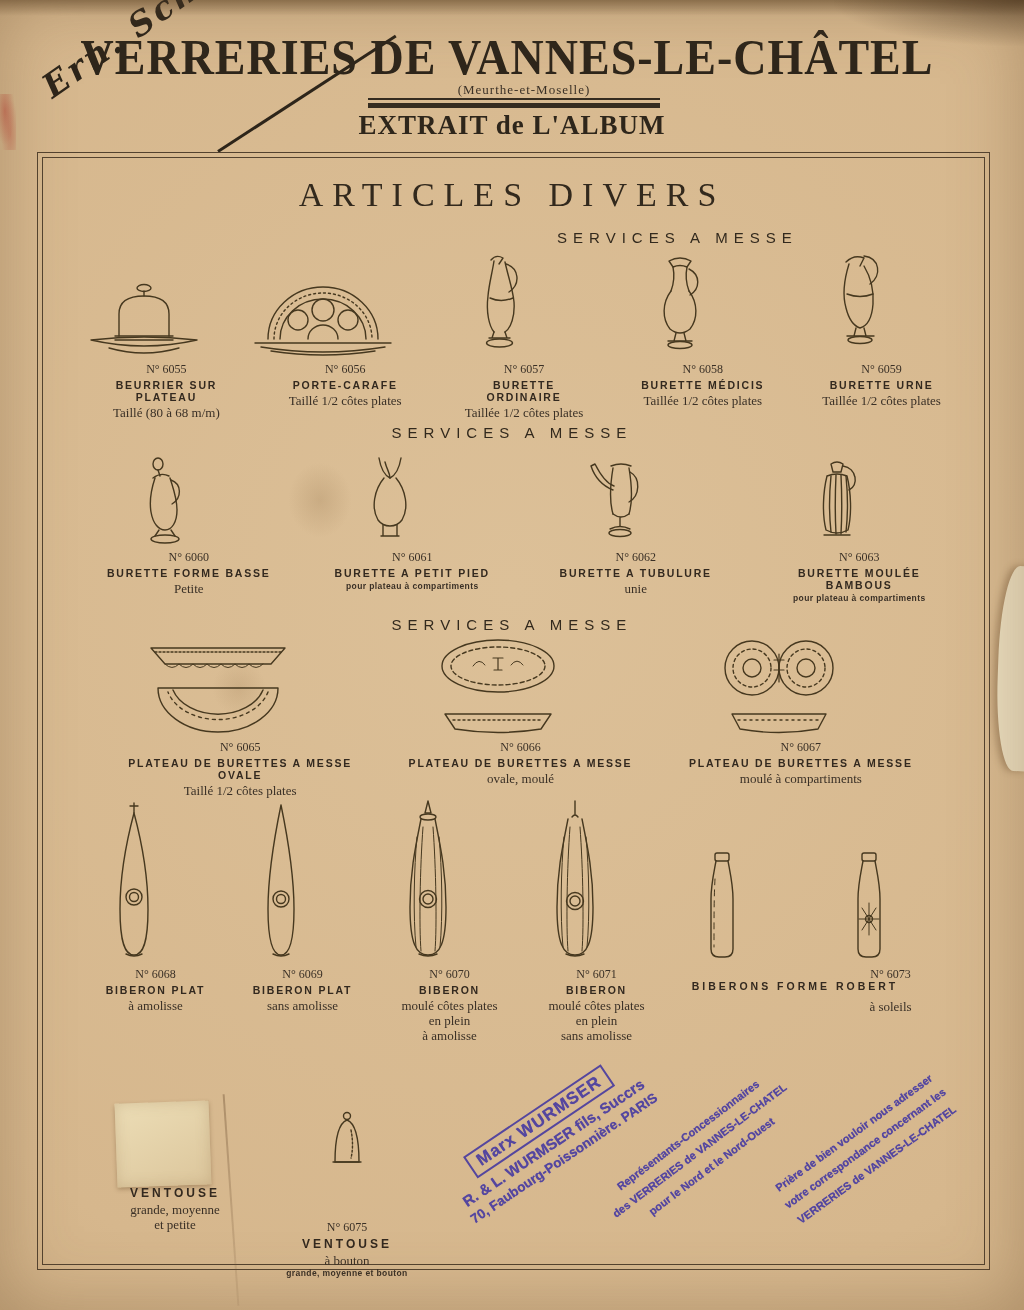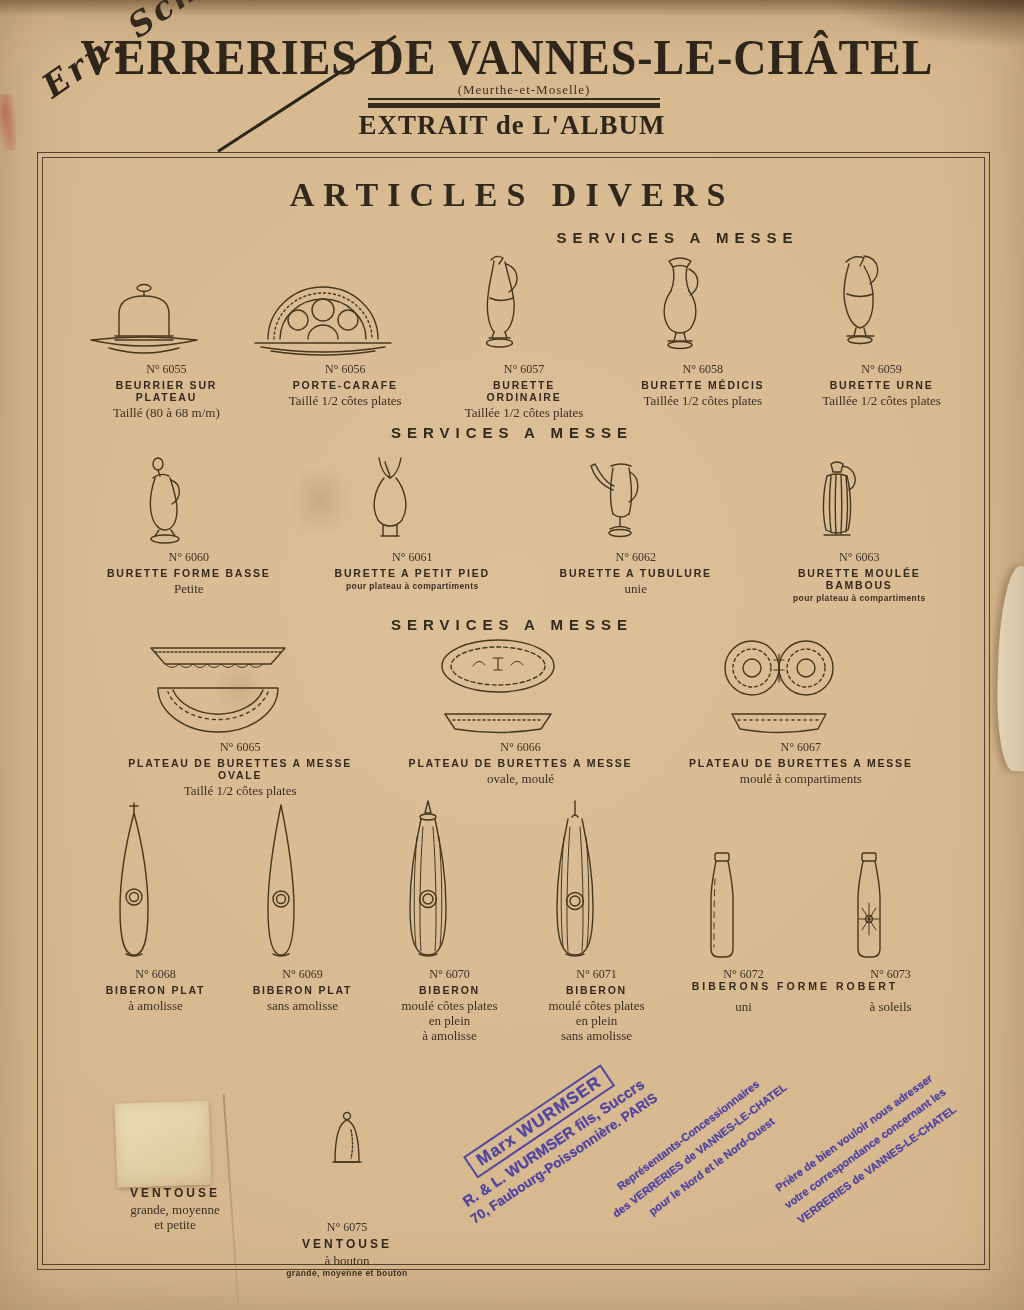--- a/index.html
+++ b/index.html
@@ -36,24 +36,24 @@
   .main-title{position:absolute;left:0;right:10px;top:30px;text-align:center;font-weight:bold;
     font-size:46px;letter-spacing:1px;color:#2e261b;transform:scaleY(1.12);}
   .region{position:absolute;left:0;right:0;top:82px;text-align:center;font-size:13px;letter-spacing:1px;padding-left:24px;}
   .title-rule{position:absolute;left:368px;top:98px;width:292px;height:3px;
     border-top:2px solid #352c20;border-bottom:5px solid #352c20;}
   .album{position:absolute;left:0;right:0;top:110px;text-align:center;font-weight:bold;
     font-size:27px;letter-spacing:1px;color:#2e261b;}
   
   .frame{position:absolute;left:37px;top:152px;width:951px;height:1116px;border:1px solid #53422f;}
   .frame-inner{position:absolute;inset:4px;border:1px solid #53422f;}
-  .articles-title{position:absolute;left:0;right:0;top:176px;text-align:center;font-weight:bold;
+  .articles-title{position:absolute;left:0;right:0;top:176px;text-align:center;font-weight:normal;
     font-size:34px;letter-spacing:9px;color:#32291d;}
   .sec-head{position:absolute;text-align:center;font-family:"Liberation Sans",sans-serif;
-    font-weight:bold;font-size:15px;letter-spacing:6px;color:#32291d;}
+    font-weight:normal;font-size:15px;letter-spacing:6px;color:#32291d;}
   .sec1{left:545px;top:229px;width:265px;}
   .sec2{left:0;right:0;top:424px;}
   .sec3{left:0;right:0;top:616px;}
   
   .row{position:absolute;display:flex;}
   .row1{left:55px;right:75px;top:240px;}
   .row2{left:55px;right:75px;top:450px;}
   .row3{left:78px;right:105px;top:636px;}
   .row4{left:60px;right:82px;top:795px;}
   .col{flex:1;text-align:center;}
@@ -409,25 +409,20 @@
       </div>
     </div>
     <div class="col">
       <div class="illus">
         <svg width="40" height="114" viewBox="0 0 40 114">
           <rect x="13" y="4" width="14" height="8" rx="2"></rect>
           <path d="M14,12 C11,28 9,36 9,50 V100 Q9,108 17,108 H23 Q31,108 31,100 V50 C31,36 29,28 26,12"></path>
           <path d="M13,30 C12,48 12,70 12,98" stroke-width="1" stroke-dasharray="6,5"></path>
         </svg>
       </div>
-      <div class="lbl">
-        <div class="num">N° 6072</div>
-        <div class="spacer"></div>
-        <div class="desc">uni</div>
-      </div>
     </div>
     <div class="col">
       <div class="illus">
         <svg width="40" height="114" viewBox="0 0 40 114">
           <rect x="13" y="4" width="14" height="8" rx="2"></rect>
           <path d="M14,12 C11,28 9,36 9,50 V100 Q9,108 17,108 H23 Q31,108 31,100 V50 C31,36 29,28 26,12"></path>
           <path d="M20,54 V86 M10,70 H30 M13,59 L27,81 M27,59 L13,81" stroke-width="1"></path>
           <circle cx="20" cy="70" r="3.5"></circle>
         </svg>
       </div>

